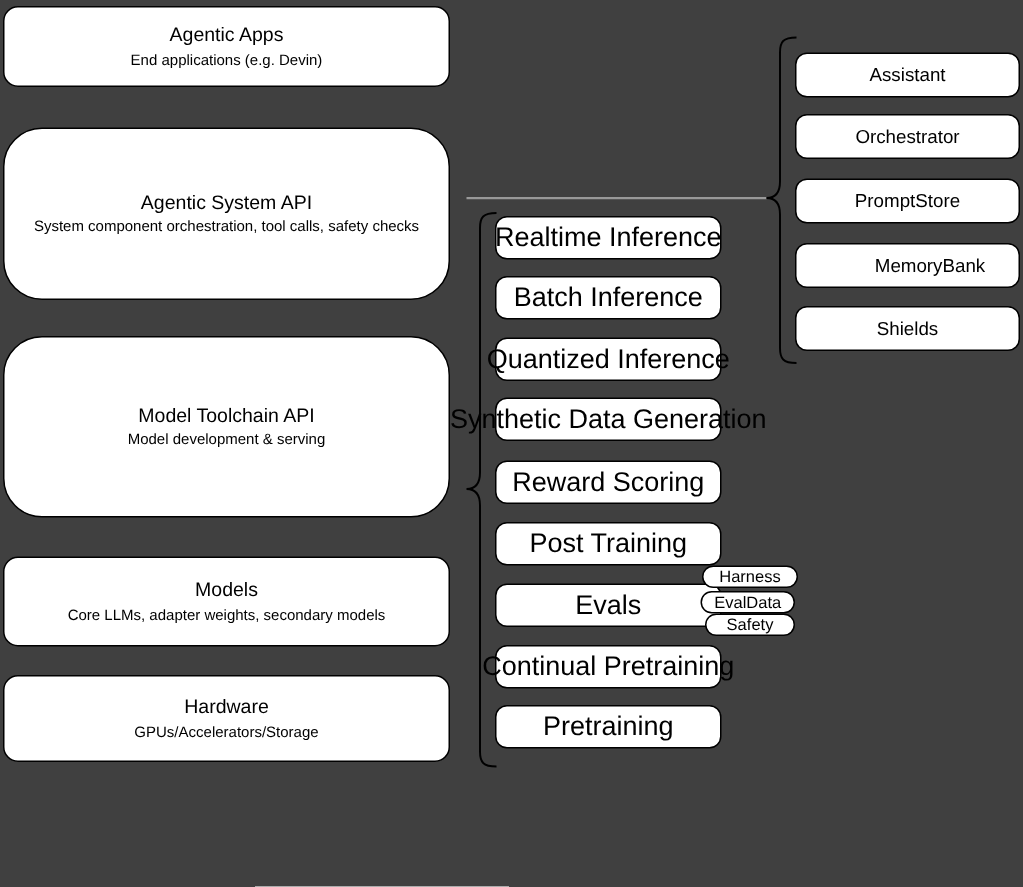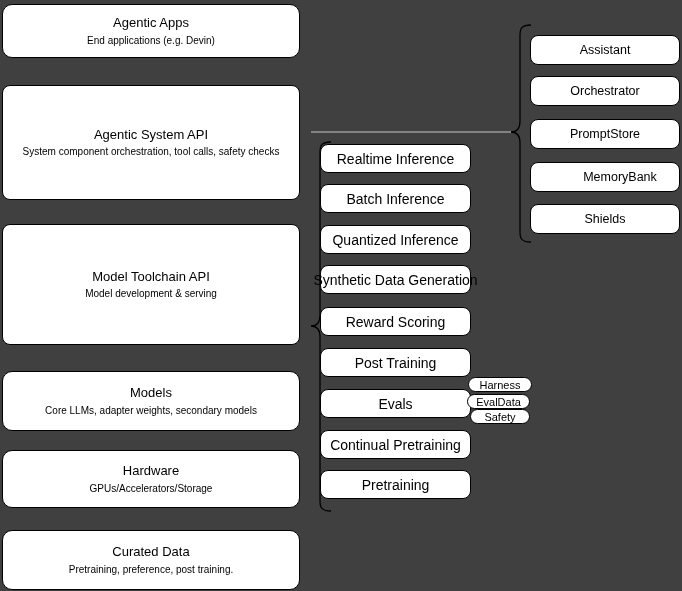--- a/index.html
+++ b/index.html
@@ -36,30 +36,30 @@
   .box .subtitle {
     font-size: 10px;
     color: #000000;
     margin-top: 4px;
     line-height: 1.1;
     white-space: nowrap;
   }
   .stack-box {
     position: absolute;
     box-sizing: border-box;
-    left: 320px;
+    left: 330px;
     width: 151px;
     height: 29px;
     background: #ffffff;
     border: 1.3px solid #000000;
     border-radius: 8px;
     display: flex;
     align-items: center;
     justify-content: center;
-    font-size: 14px;
+    font-size: 18px;
     color: #000000;
     white-space: nowrap;
     z-index: 2;
   }
   .right-box {
     position: absolute;
     box-sizing: border-box;
     left: 530px;
     width: 150px;
     height: 30px;
@@ -82,21 +82,21 @@
     border-radius: 9px;
     display: flex;
     align-items: center;
     justify-content: center;
     font-size: 11px;
     color: #000000;
     white-space: nowrap;
     z-index: 4;
   }
   .r10 { border-radius: 10px; }
-  .r26 { border-radius: 8px; }
+  .r26 { border-radius: 26px; }
   svg.overlay {
     position: absolute;
     left: 0;
     top: 0;
     z-index: 1;
   }
 </style>
 </head>
 <body>
 
@@ -131,24 +131,20 @@
   <div class="box r26" style="left:2px; top:224px; width:298px; height:121px;">
     <span class="title">Model Toolchain API</span>
     <span class="subtitle">Model development &amp; serving</span>
   </div>
 
   <div class="box r10" style="left:2px; top:450px; width:298px; height:58px;">
     <span class="title">Hardware</span>
     <span class="subtitle">GPUs/Accelerators/Storage</span>
   </div>
 
-  <div class="box r10" style="left:2px; top:530px; width:298px; height:60px;">
-    <span class="title">Curated Data</span>
-    <span class="subtitle">Pretraining, preference, post training.</span>
-  </div>
 
   <div class="stack-box" style="top:144px;">Realtime Inference</div>
   <div class="stack-box" style="top:184px;">Batch Inference</div>
   <div class="stack-box" style="top:225px;">Quantized Inference</div>
   <div class="stack-box" style="top:307px;">Reward Scoring</div>
   <div class="stack-box" style="top:265px;">Synthetic Data Generation</div>
   <div class="stack-box" style="top:348px;">Post Training</div>
   <div class="stack-box" style="top:389px;text-align:right;">Evals</div>
   <div class="stack-box" style="top:430px;">Continual Pretraining</div>
   <div class="stack-box" style="top:470px;">Pretraining</div>

